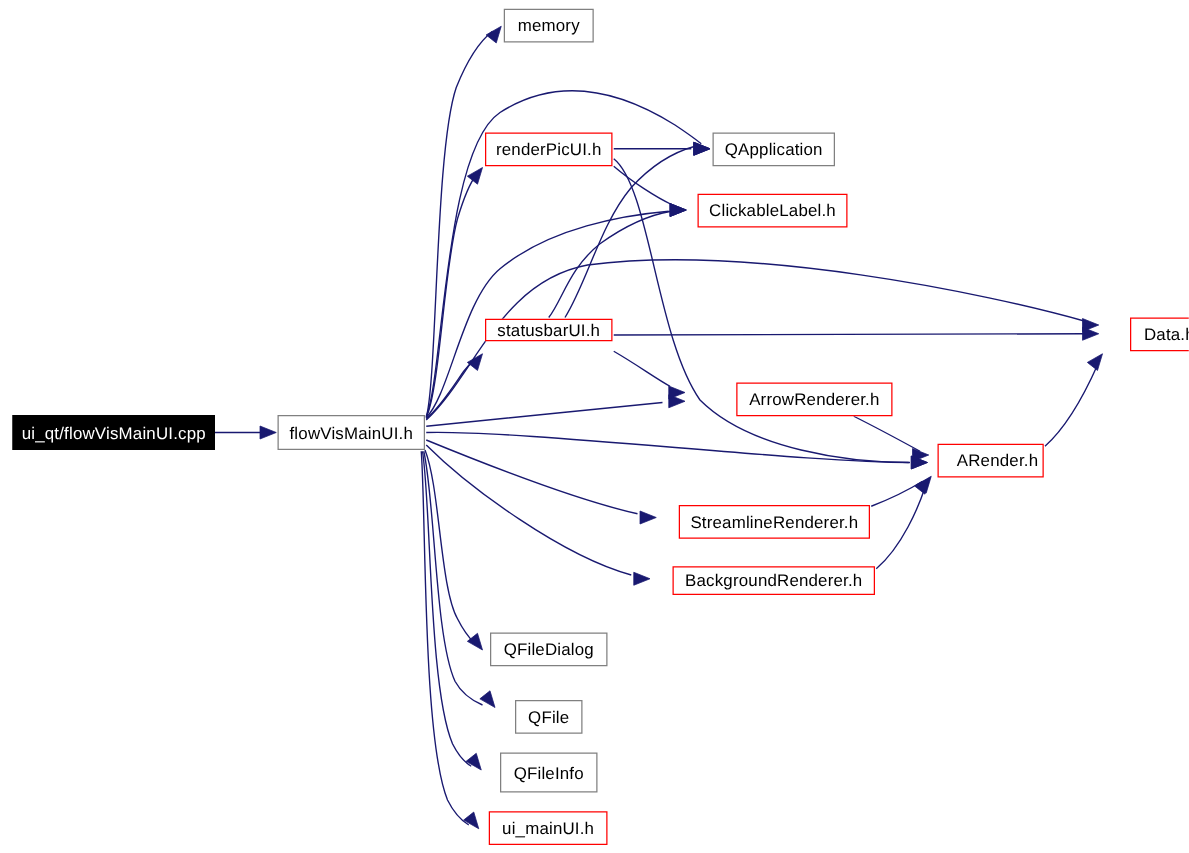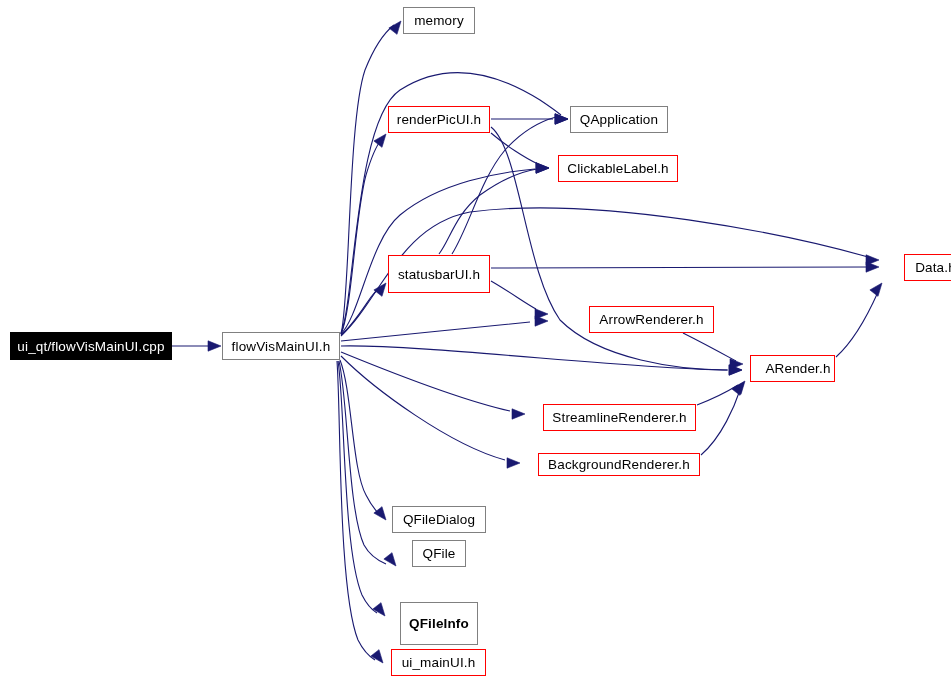--- a/index.html
+++ b/index.html
@@ -129,44 +129,44 @@
       </div>
       <div class="node red" style="left: 388px; top: 106px; width: 102px; height: 27px;">
         <span>renderPicUI.h</span>
       </div>
       <div class="node" style="left: 570px; top: 106px; width: 98px; height: 27px;">
         <span>QApplication</span>
       </div>
       <div class="node red" style="left: 558px; top: 155px; width: 120px; height: 27px;">
         <span>ClickableLabel.h</span>
       </div>
-      <div class="node red" style="left: 388px; top: 255px; width: 102px; height: 38px;">
+      <div class="node red" style="left: 388px; top: 255px; width: 102px; height: 18px;">
         <span>statusbarUI.h</span>
       </div>
       <div class="node red" style="left: 904px; top: 254px; width: 63px; height: 27px;">
         <span>Data.h</span>
       </div>
       <div class="node red" style="left: 557px; top: 306px; width: 125px; height: 27px; margin-left: 32px;">
         <span>ArrowRenderer.h</span>
       </div>
       <div class="node red" style="left: 750px; top: 355px; width: 85px; height: 27px; padding-left: 11px;">
         <span>ARender.h</span>
       </div>
       <div class="node red" style="left: 543px; top: 404px; width: 153px; height: 27px;">
         <span>StreamlineRenderer.h</span>
       </div>
       <div class="node red" style="left: 538px; top: 453px; width: 162px; height: 23px;">
         <span>BackgroundRenderer.h</span>
       </div>
       <div class="node" style="left: 392px; top: 506px; width: 94px; height: 27px;">
         <span>QFileDialog</span>
       </div>
-      <div class="node" style="left: 412px; top: 540px; width: 54px; height: 27px;">
+      <div class="node" style="left: 412px; top: 560px; width: 54px; height: 27px;">
         <span>QFile</span>
       </div>
-      <div class="node" style="left: 400px; top: 602px; width: 78px; height: 43px; font-weight: bold;">
+      <div class="node" style="left: 400px; top: 602px; width: 78px; height: 32px;">
         <span>QFileInfo</span>
       </div>
       <div class="node red" style="left: 391px; top: 649px; width: 95px; height: 27px;">
         <span>ui_mainUI.h</span>
       </div>
     </div>
 </div>
 
 </body></html>

